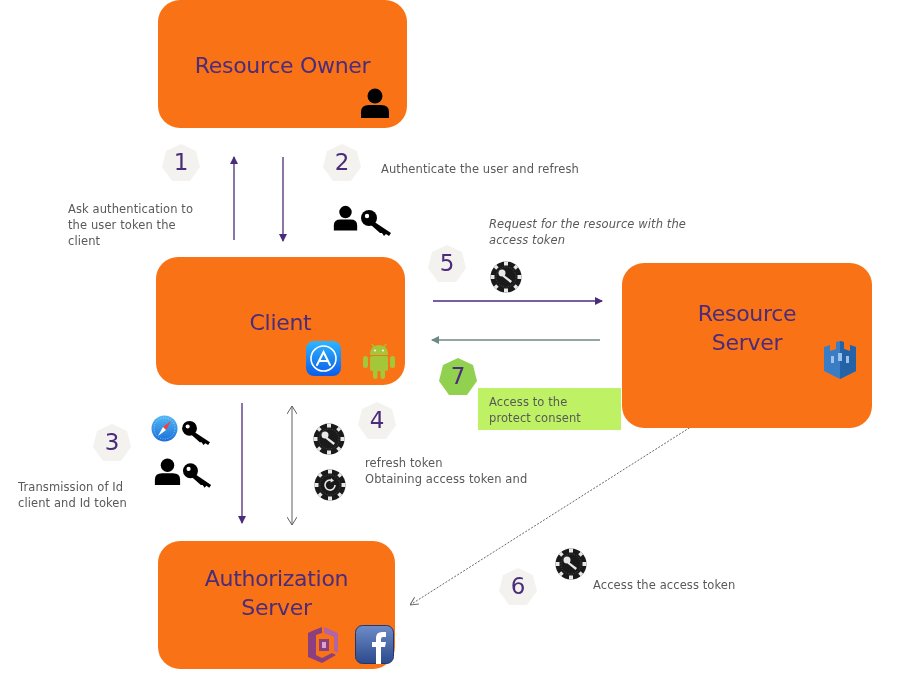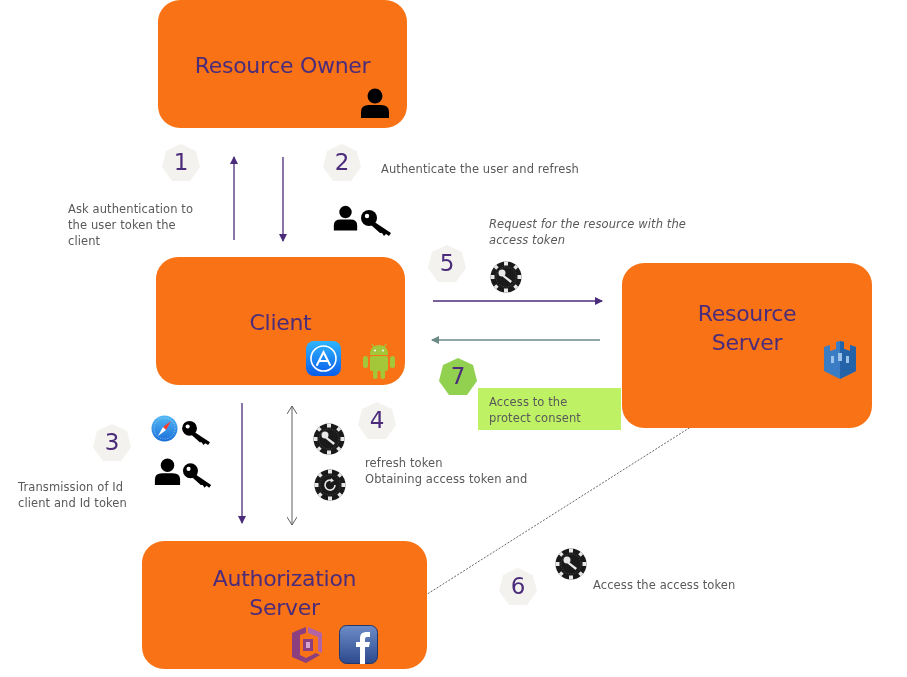--- a/index.html
+++ b/index.html
@@ -103,21 +103,21 @@
     <svg width="36" height="40" viewBox="0 0 36 40">
       <path d="M2,8 L8,6 L8,12 L14,10 L14,3 L18,2 L22,3 L22,10 L28,12 L28,6 L34,8 L34,32 L18,40 L2,32 Z" fill="#3b7dc4"></path>
       <path d="M18,2 L22,3 L22,10 L28,12 L28,6 L34,8 L34,32 L18,40 Z" fill="#2563a8"></path>
       <rect x="16" y="14" width="4" height="8" fill="#9cc3ea"></rect>
       <rect x="9" y="17" width="3" height="7" fill="#9cc3ea"></rect>
       <rect x="24" y="17" width="3" height="7" fill="#9cc3ea"></rect>
     </svg>
   </div>
 </div>
 
-<div class="box" style="left:142px;top:541px;width:285px;height:128px;">
+<div class="box" style="left:158px;top:541px;width:237px;height:128px;">
   <div class="box-title" style="top:23px;">Authorization</div>
   <div class="box-title" style="top:52px;">Server</div>
   <div class="icon" style="left:146px;top:84px;">
     <svg width="38" height="40" viewBox="0 0 38 40">
       <path d="M8,6 L18,2 L18,8 L12,10 L12,30 L18,33 L28,28 L32,30 L18,38 L4,32 L4,8 Z" fill="#8b3f7e"></path>
       <path d="M20,2 L34,8 L34,28 L30,26 L30,12 L20,8 Z" fill="#b264a4"></path>
       <rect x="15" y="14" width="10" height="12" fill="#8b3f7e"></rect>
       <rect x="18" y="17" width="4" height="6" fill="#d9a3cf"></rect>
     </svg>
   </div>

